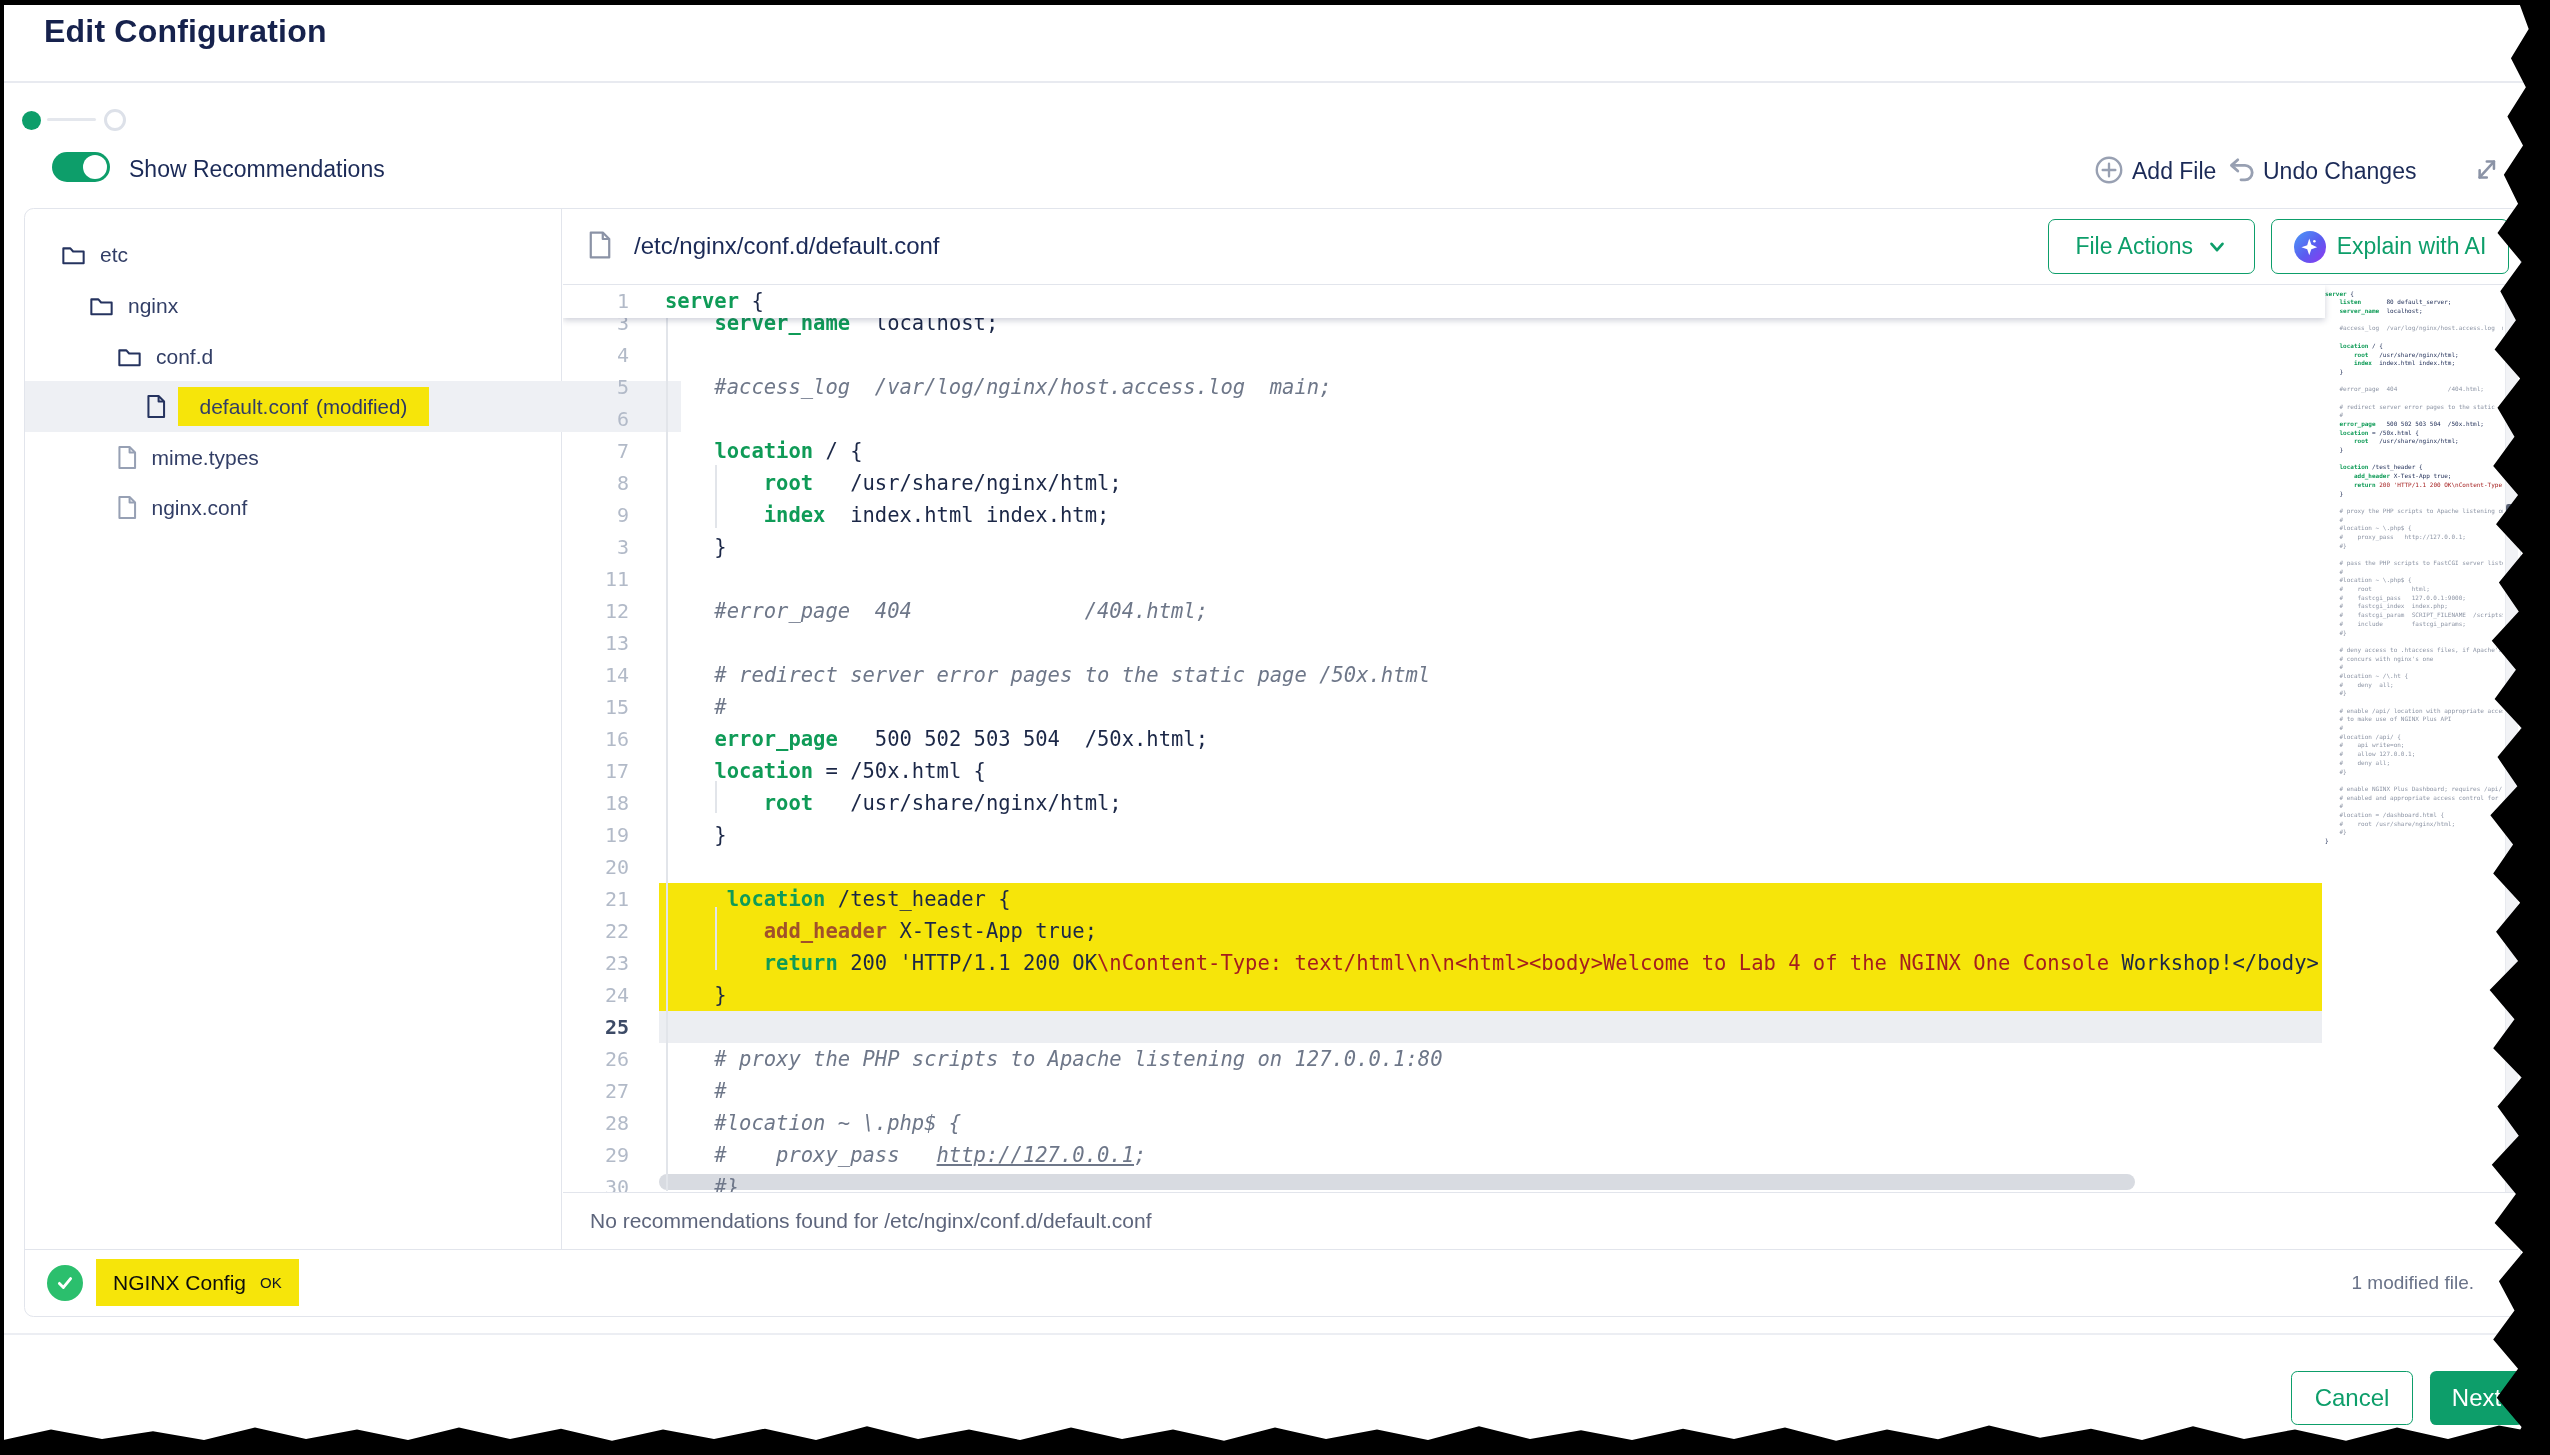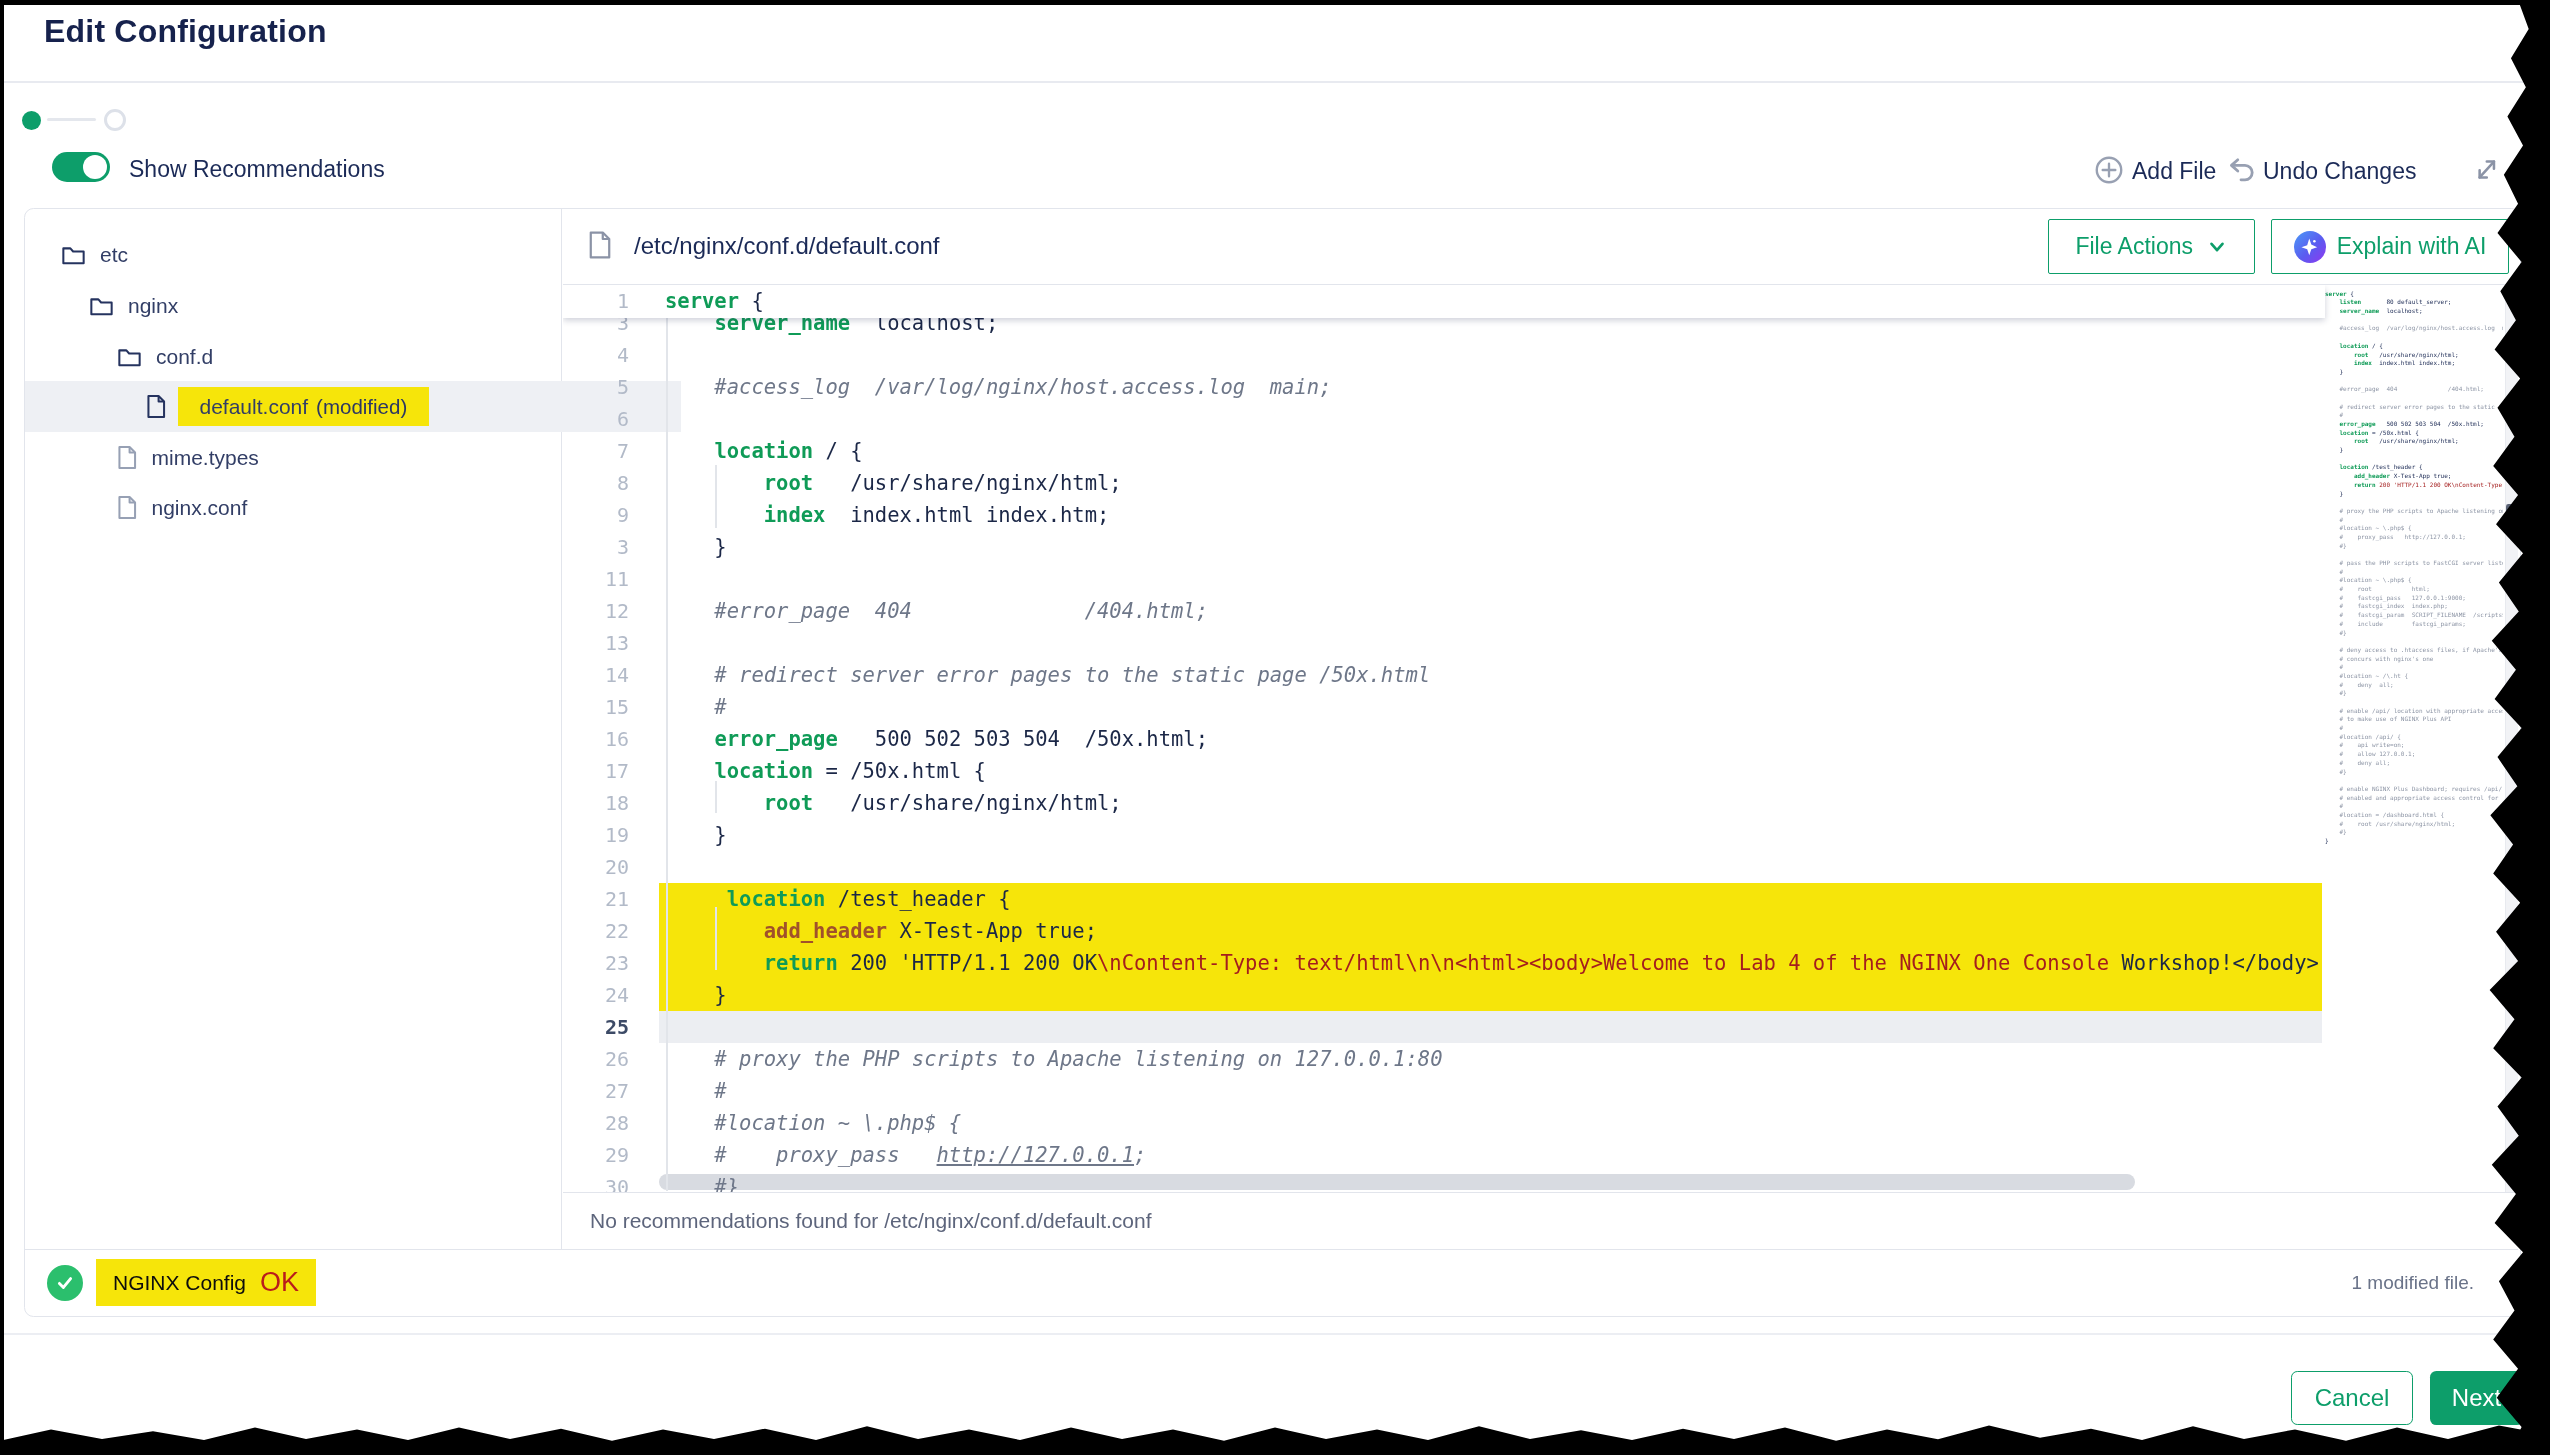--- a/index.html
+++ b/index.html
@@ -38,21 +38,21 @@
   .trow.sel{background:#eef0f4;}
   .ybadge{display:flex;align-items:center;background:#f6e50a;height:39px;padding:0 22px;margin-left:11px;}
   .ybadge .lbl{margin-left:0;}
   .ybadge .sfx{margin-left:8px;font-size:20.5px;color:#2c3763;}
   .ico{flex:0 0 auto;display:block;}
 
   
   .filehdr{position:absolute;left:538px;top:0;width:1955px;height:76px;border-bottom:1.6px solid #e2e5ec;box-sizing:border-box;}
   .doc-ico{position:absolute;left:25px;top:20.5px;}
   .fpath{position:absolute;left:71px;top:23px;font-size:24px;color:#1b2a57;}
-  .btn-outline{position:absolute;height:55px;border:1.6px solid #0d9e6a;border-radius:2px;color:#0d9e6a;
+  .btn-outline{position:absolute;height:55px;border:1.6px solid #0d9e6a;border-radius:7px;color:#0d9e6a;
                font-size:23px;display:flex;align-items:center;justify-content:center;background:#fff;box-sizing:border-box;cursor:pointer;}
   .btn-fileactions{left:1485px;top:10.3px;width:207px;gap:12.6px;}
   .btn-explain{left:1708px;top:10.3px;width:238px;gap:11px;}
   .ai-orb{width:32px;height:32px;border-radius:50%;background:linear-gradient(135deg,#4e8ef5 10%,#5b5bf0 55%,#8a3bf0 95%);display:flex;align-items:center;justify-content:center;}
 
   
   .code-area{position:absolute;left:538px;top:76px;width:1955px;height:907px;overflow:hidden;
              font-family:"DejaVu Sans Mono",monospace;font-size:20.5px;}
   #hscroll{position:absolute;left:96px;top:889px;width:1476px;height:16px;background:#d8dbe1;border-radius:8px;}
   #code-lines{position:absolute;left:0;top:22px;width:1762px;}
@@ -88,21 +88,21 @@
   .recbar{position:absolute;left:538px;top:983px;width:1955px;height:57px;border-top:1.6px solid #e2e5ec;box-sizing:border-box;
           display:flex;align-items:center;}
   .recbar span{margin-left:27px;font-size:21px;color:#5d657c;}
 
   
   .statusrow{position:absolute;left:0;top:1040px;width:2493px;height:66px;border-top:1.6px solid #e2e5ec;box-sizing:border-box;
              display:flex;align-items:center;}
   .check-circle{margin-left:22px;width:36px;height:36px;border-radius:50%;background:#2bbf6d;display:flex;align-items:center;justify-content:center;}
   .status-badge{margin-left:12.6px;background:#f6e50a;height:47px;display:flex;align-items:center;padding:0 17.4px;}
   .status-badge b{font-size:21px;color:#0d0d0d;font-weight:normal;}
-  .status-badge i{font-style:normal;font-size:27px;color:#b91c1c;margin-left:14px;}
+  .status-badge i{font-style:normal;font-size:15px;color:#0f172a;margin-left:14px;}
   .modified{position:absolute;right:44px;font-size:19px;color:#6a7389;}
 
   
   .foot-divider{left:0;top:1333px;width:2550px;height:1.6px;background:#eceef3;}
   .btn-cancel{left:2291px;top:1371px;width:122px;height:54px;border:1.6px solid #0d9e6a;border-radius:6.3px;color:#0d9e6a;
               font-size:24px;display:flex;align-items:center;justify-content:center;background:#fff;box-sizing:border-box;cursor:pointer;}
   .btn-next{left:2430px;top:1371px;width:93px;height:54px;background:#0d9e6a;border-radius:6.3px;color:#fff;
             font-size:24px;display:flex;align-items:center;justify-content:center;cursor:pointer;}
 
   

